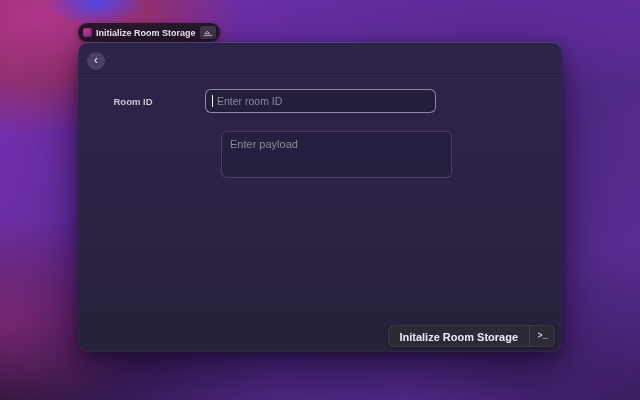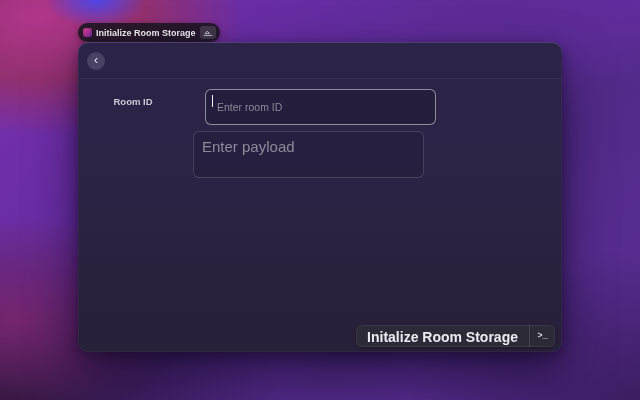--- a/index.html
+++ b/index.html
@@ -41,39 +41,39 @@
   .back-btn{position:absolute;left:9px;top:10px;width:18px;height:18px;border-radius:50%;
     border:none;background:rgba(195,185,215,0.20);color:#e9e7f0;display:flex;
     align-items:center;justify-content:center;cursor:pointer;padding:0;}
   .back-btn span{font-size:12px;line-height:1;transform:translateY(-1px);}
 
   .field-label{position:absolute;left:0;width:110px;text-align:center;
     font-size:9.5px;font-weight:700;color:#cbc8d4;}
   .label-room{top:54px;}
   .label-payload{top:97px;}
 
-  .text-input{position:absolute;left:127px;top:47px;width:231px;height:36px;
+  .text-input{position:absolute;left:127px;top:47px;width:231px;height:24px;
     border:1px solid rgba(232,229,242,0.55);border-radius:6px;
     background:rgba(12,7,26,0.22);color:#f0eef6;font-family:"Liberation Sans",sans-serif;
     font-size:10.5px;padding:0 8px 0 11px;outline:none;}
   .text-input::placeholder{color:#8d8a9a;opacity:1;}
   .caret{position:absolute;left:134px;top:53px;width:1px;height:12px;background:#f5f3fa;}
 
-  .text-area{position:absolute;left:115px;top:89px;width:231px;height:47px;
+  .text-area{position:absolute;left:143px;top:89px;width:231px;height:47px;
     border:1px solid rgba(232,229,242,0.17);border-radius:6px;
     background:rgba(12,7,26,0.12);color:#f0eef6;font-family:"Liberation Sans",sans-serif;
-    font-size:15px;padding:6px 8px;outline:none;resize:none;}
+    font-size:11px;padding:6px 8px;outline:none;resize:none;}
   .text-area::placeholder{color:#8d8a9a;opacity:1;}
 
   
   .submit-btn{position:absolute;right:7px;bottom:5px;height:22px;display:flex;
     align-items:stretch;border-radius:6px;background:#2d2a37;
     box-shadow:inset 0 0 0 1px rgba(255,255,255,0.07), 0 1px 3px rgba(0,0,0,0.3);
     cursor:pointer;overflow:hidden;}
-  .submit-label{display:flex;align-items:center;padding:12px 11px;font-size:14px;
+  .submit-label{display:flex;align-items:center;padding:12px 11px;font-size:11px;
     font-weight:700;color:#edebf2;white-space:nowrap;}
   .submit-divider{width:1px;background:rgba(255,255,255,0.12);}
   .terminal-glyph{display:flex;align-items:center;justify-content:center;width:25px;
     font-family:"Liberation Mono",monospace;font-size:8.5px;font-weight:700;color:#d6d4dd;}
 </style>
 </head>
 <body>
 
 <div class="wallpaper">
 

